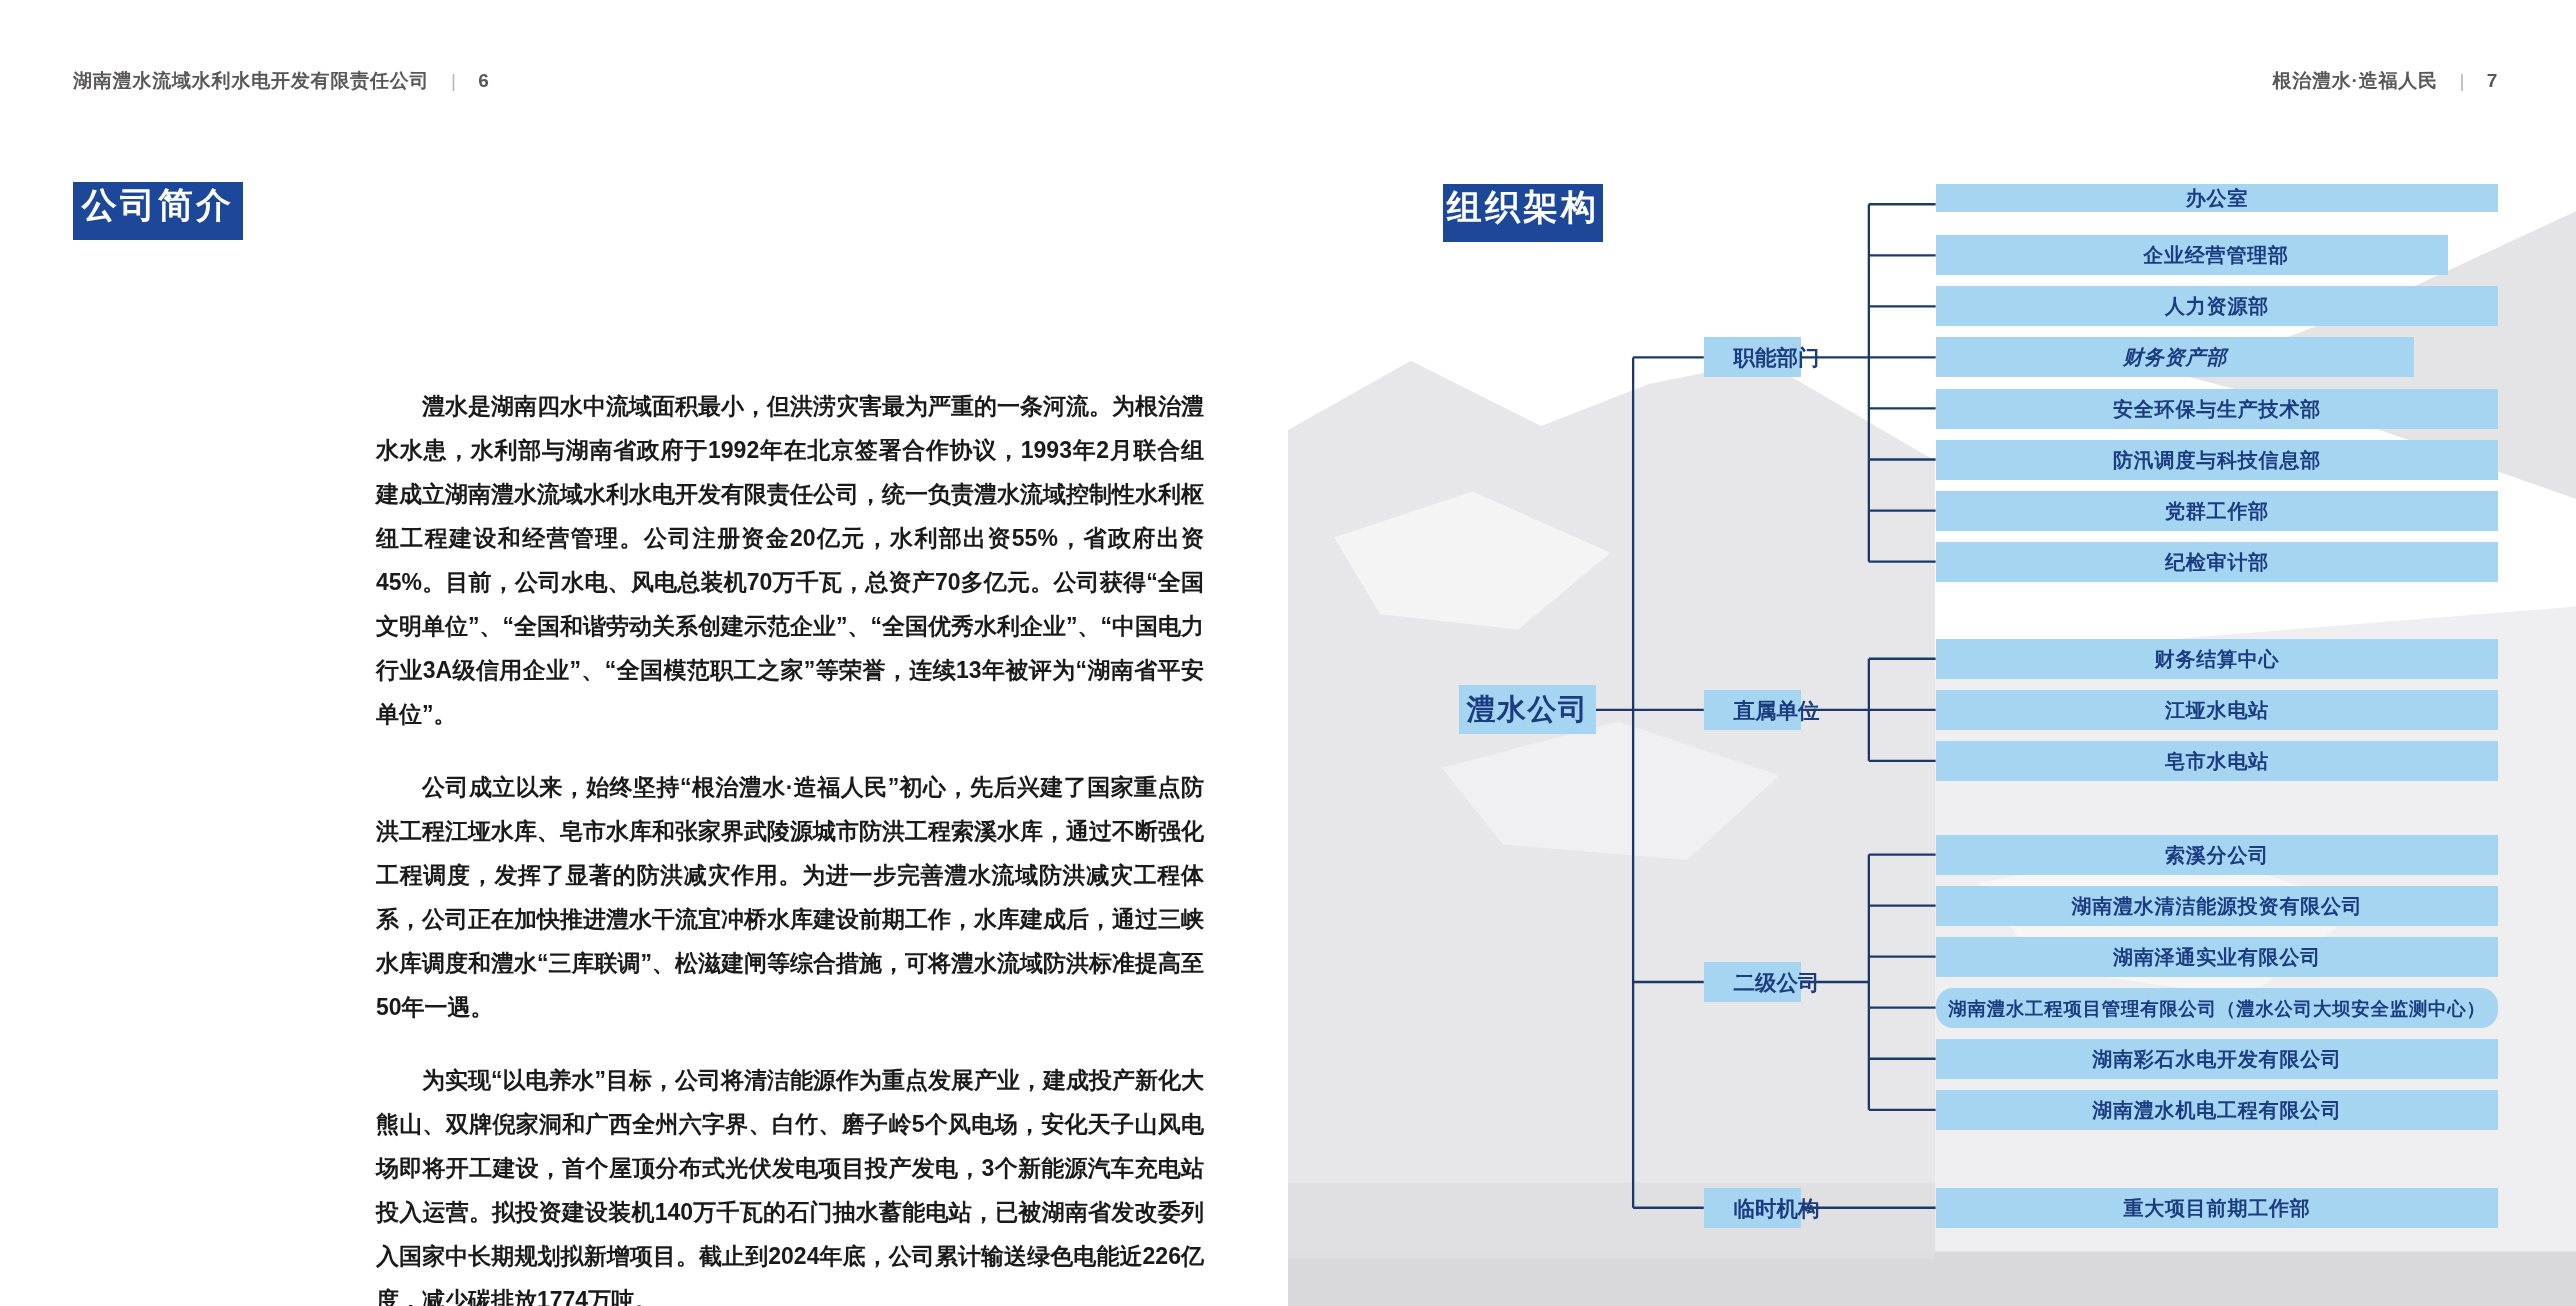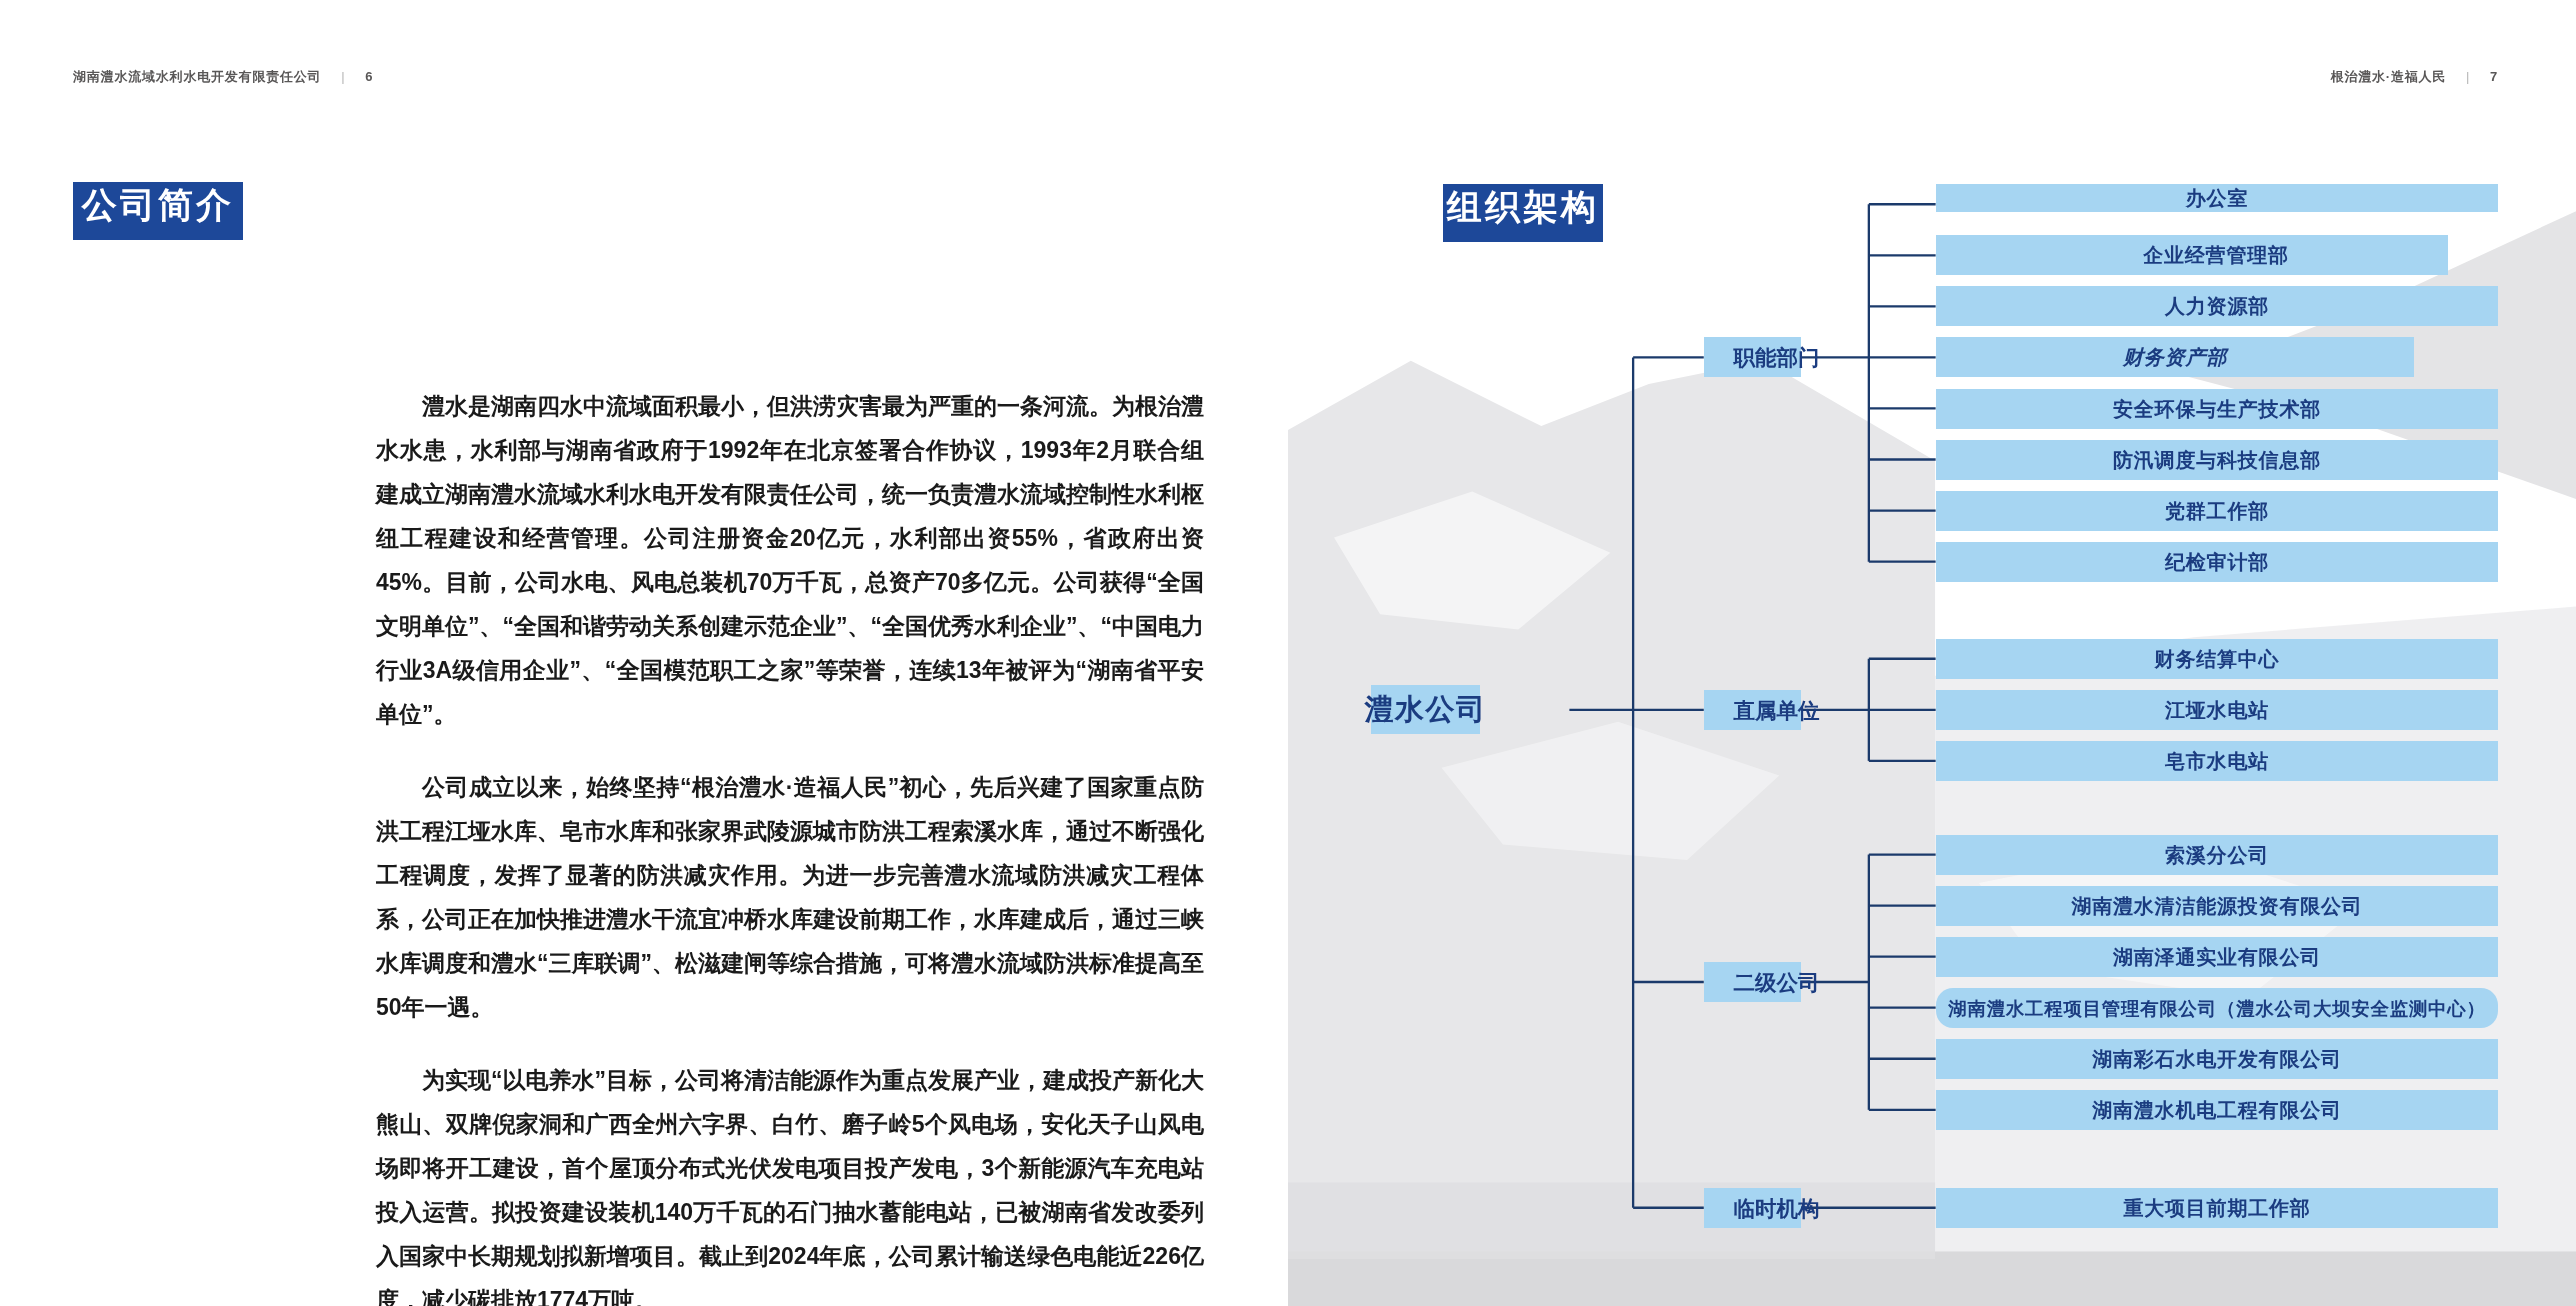--- a/index.html
+++ b/index.html
@@ -4,21 +4,21 @@
 <style>
   * { margin:0; padding:0; box-sizing:border-box; }
   html,body { width:2576px; height:1306px; background:#ffffff;
     font-family:"Liberation Sans","DejaVu Sans",sans-serif; }
   #spread { position:relative; width:2576px; height:1306px; overflow:hidden; background:#ffffff; }
 
   
   #photo-bg { position:absolute; left:1288px; top:0; width:1288px; height:1306px; z-index:0; }
 
   
-  .running-header { position:absolute; top:68px; z-index:5; font-size:13px; font-weight:bold;
+  .running-header { position:absolute; top:68px; z-index:5; font-size:19px; font-weight:bold;
     color:#595757; letter-spacing:0.8px; white-space:nowrap; }
   #header-left { left:73px; }
   #header-right { right:78px; text-align:right; }
   .header-divider { color:#b5b5b5; font-weight:400; margin:0 15.4px; }
   .page-number { color:#595757; }
 
   
   .title-plate { position:absolute; z-index:5; background:#1d4899; color:#ffffff;
     display:flex; align-items:flex-start; justify-content:center;
     font-size:35px; font-weight:bold; letter-spacing:3.1px; }
@@ -105,21 +105,21 @@
       <line x1="2434" y1="1113" x2="2521" y2="1113" stroke="#1b3a6b" stroke-width="3"></line>
       <line x1="2434" y1="1179.5" x2="2521" y2="1179.5" stroke="#1b3a6b" stroke-width="3"></line>
       <line x1="2434" y1="1246" x2="2521" y2="1246" stroke="#1b3a6b" stroke-width="3"></line>
       <line x1="2434" y1="1312.5" x2="2521" y2="1312.5" stroke="#1b3a6b" stroke-width="3"></line>
       <line x1="2434" y1="1379" x2="2521" y2="1379" stroke="#1b3a6b" stroke-width="3"></line>
       <line x1="2434" y1="1445.5" x2="2521" y2="1445.5" stroke="#1b3a6b" stroke-width="3"></line>
       <line x1="2127" y1="1573" x2="2219" y2="1573" stroke="#1b3a6b" stroke-width="3"></line>
       <line x1="2345" y1="1573" x2="2521" y2="1573" stroke="#1b3a6b" stroke-width="3"></line>
     </svg>
   <div id="orgchart">
-      <div class="org-box org-root" style="left: 1371px; top: 685px; width: 109px; height: 49px;">澧水公司</div>
+      <div class="org-box org-root" style="left: 1459px; top: 685px; width: 137px; height: 49px;">澧水公司</div>
       <div class="org-box org-cat" style="left: 1704px; top: 337px; width: 97px; height: 40px;">职能部门</div>
       <div class="org-box org-leaf" style="left: 1936px; top: 184px; width: 562px; height: 28px;">办公室</div>
       <div class="org-box org-leaf" style="left: 1936px; top: 235px; width: 512px; height: 40px; padding-left: 48px;">企业经营管理部</div>
       <div class="org-box org-leaf" style="left: 1936px; top: 286px; width: 562px; height: 40px;">人力资源部</div>
       <div class="org-box org-leaf" style="left: 1936px; top: 337px; width: 478px; height: 40px; font-style: italic;">财务资产部</div>
       <div class="org-box org-leaf" style="left: 1936px; top: 389px; width: 562px; height: 40px;">安全环保与生产技术部</div>
       <div class="org-box org-leaf" style="left: 1936px; top: 440px; width: 562px; height: 40px;">防汛调度与科技信息部</div>
       <div class="org-box org-leaf" style="left: 1936px; top: 491px; width: 562px; height: 40px;">党群工作部</div>
       <div class="org-box org-leaf" style="left: 1936px; top: 542px; width: 562px; height: 40px;">纪检审计部</div>
       <div class="org-box org-cat" style="left: 1704px; top: 690px; width: 97px; height: 40px;">直属单位</div>

